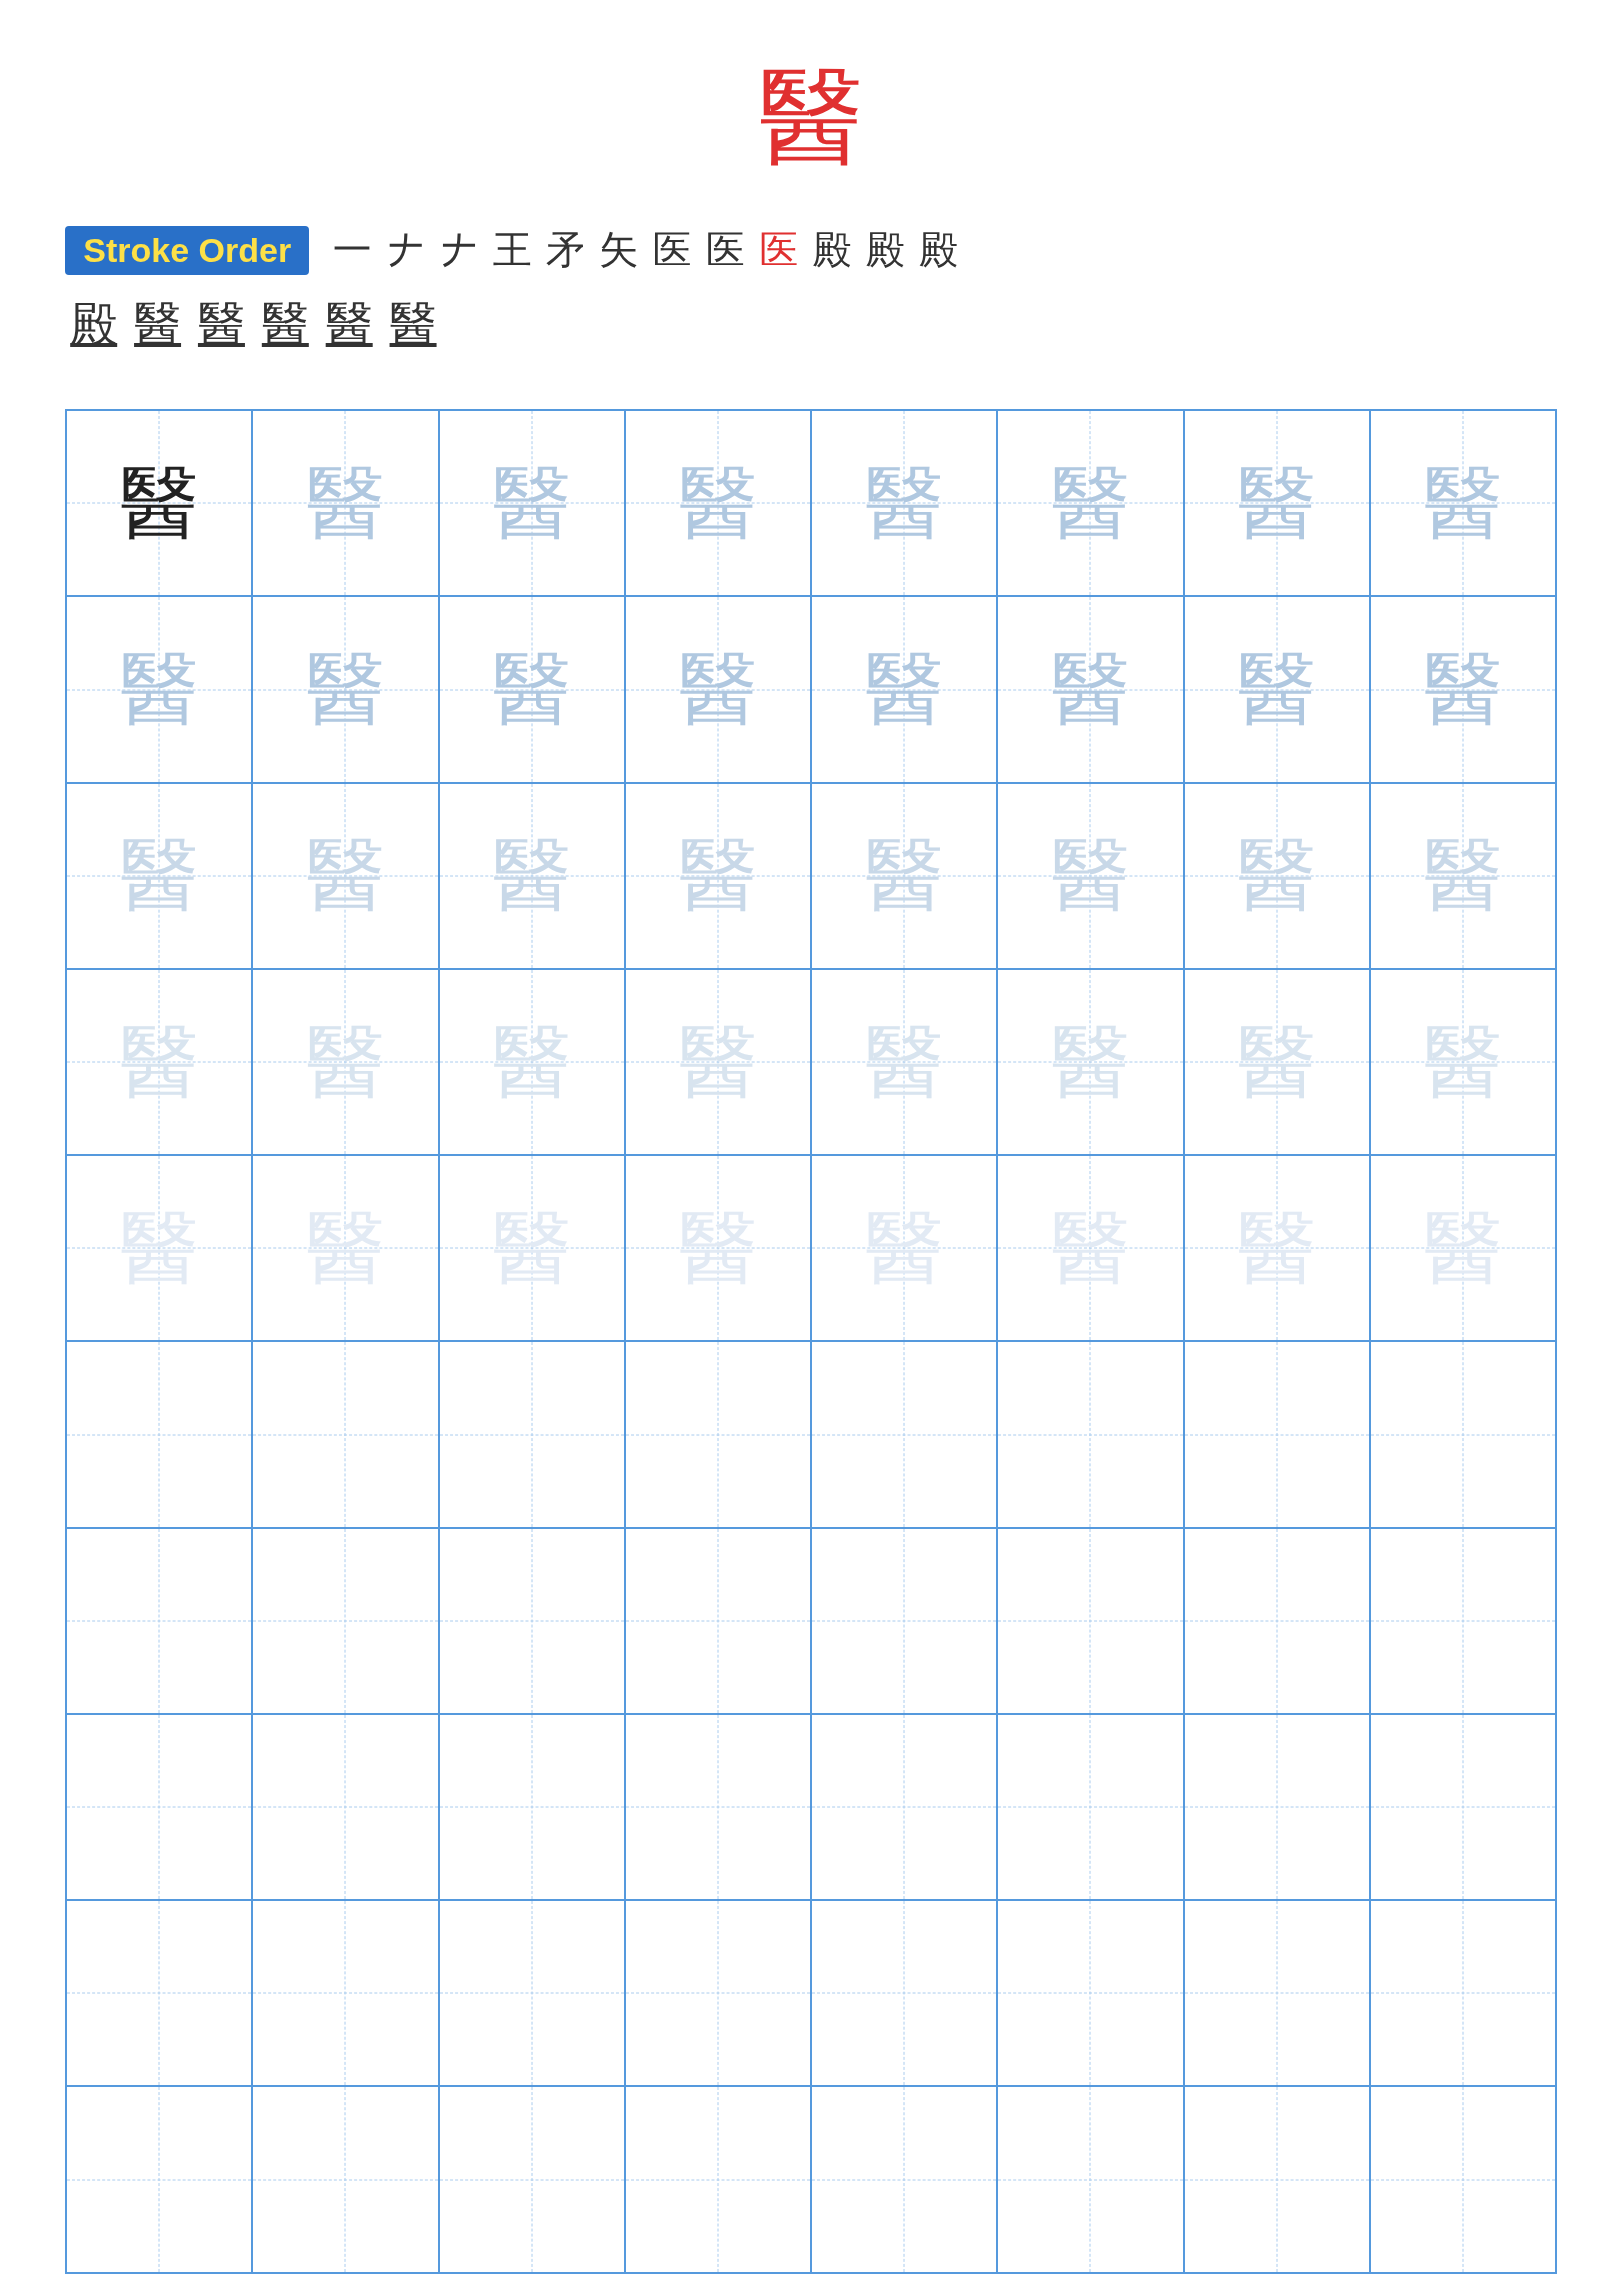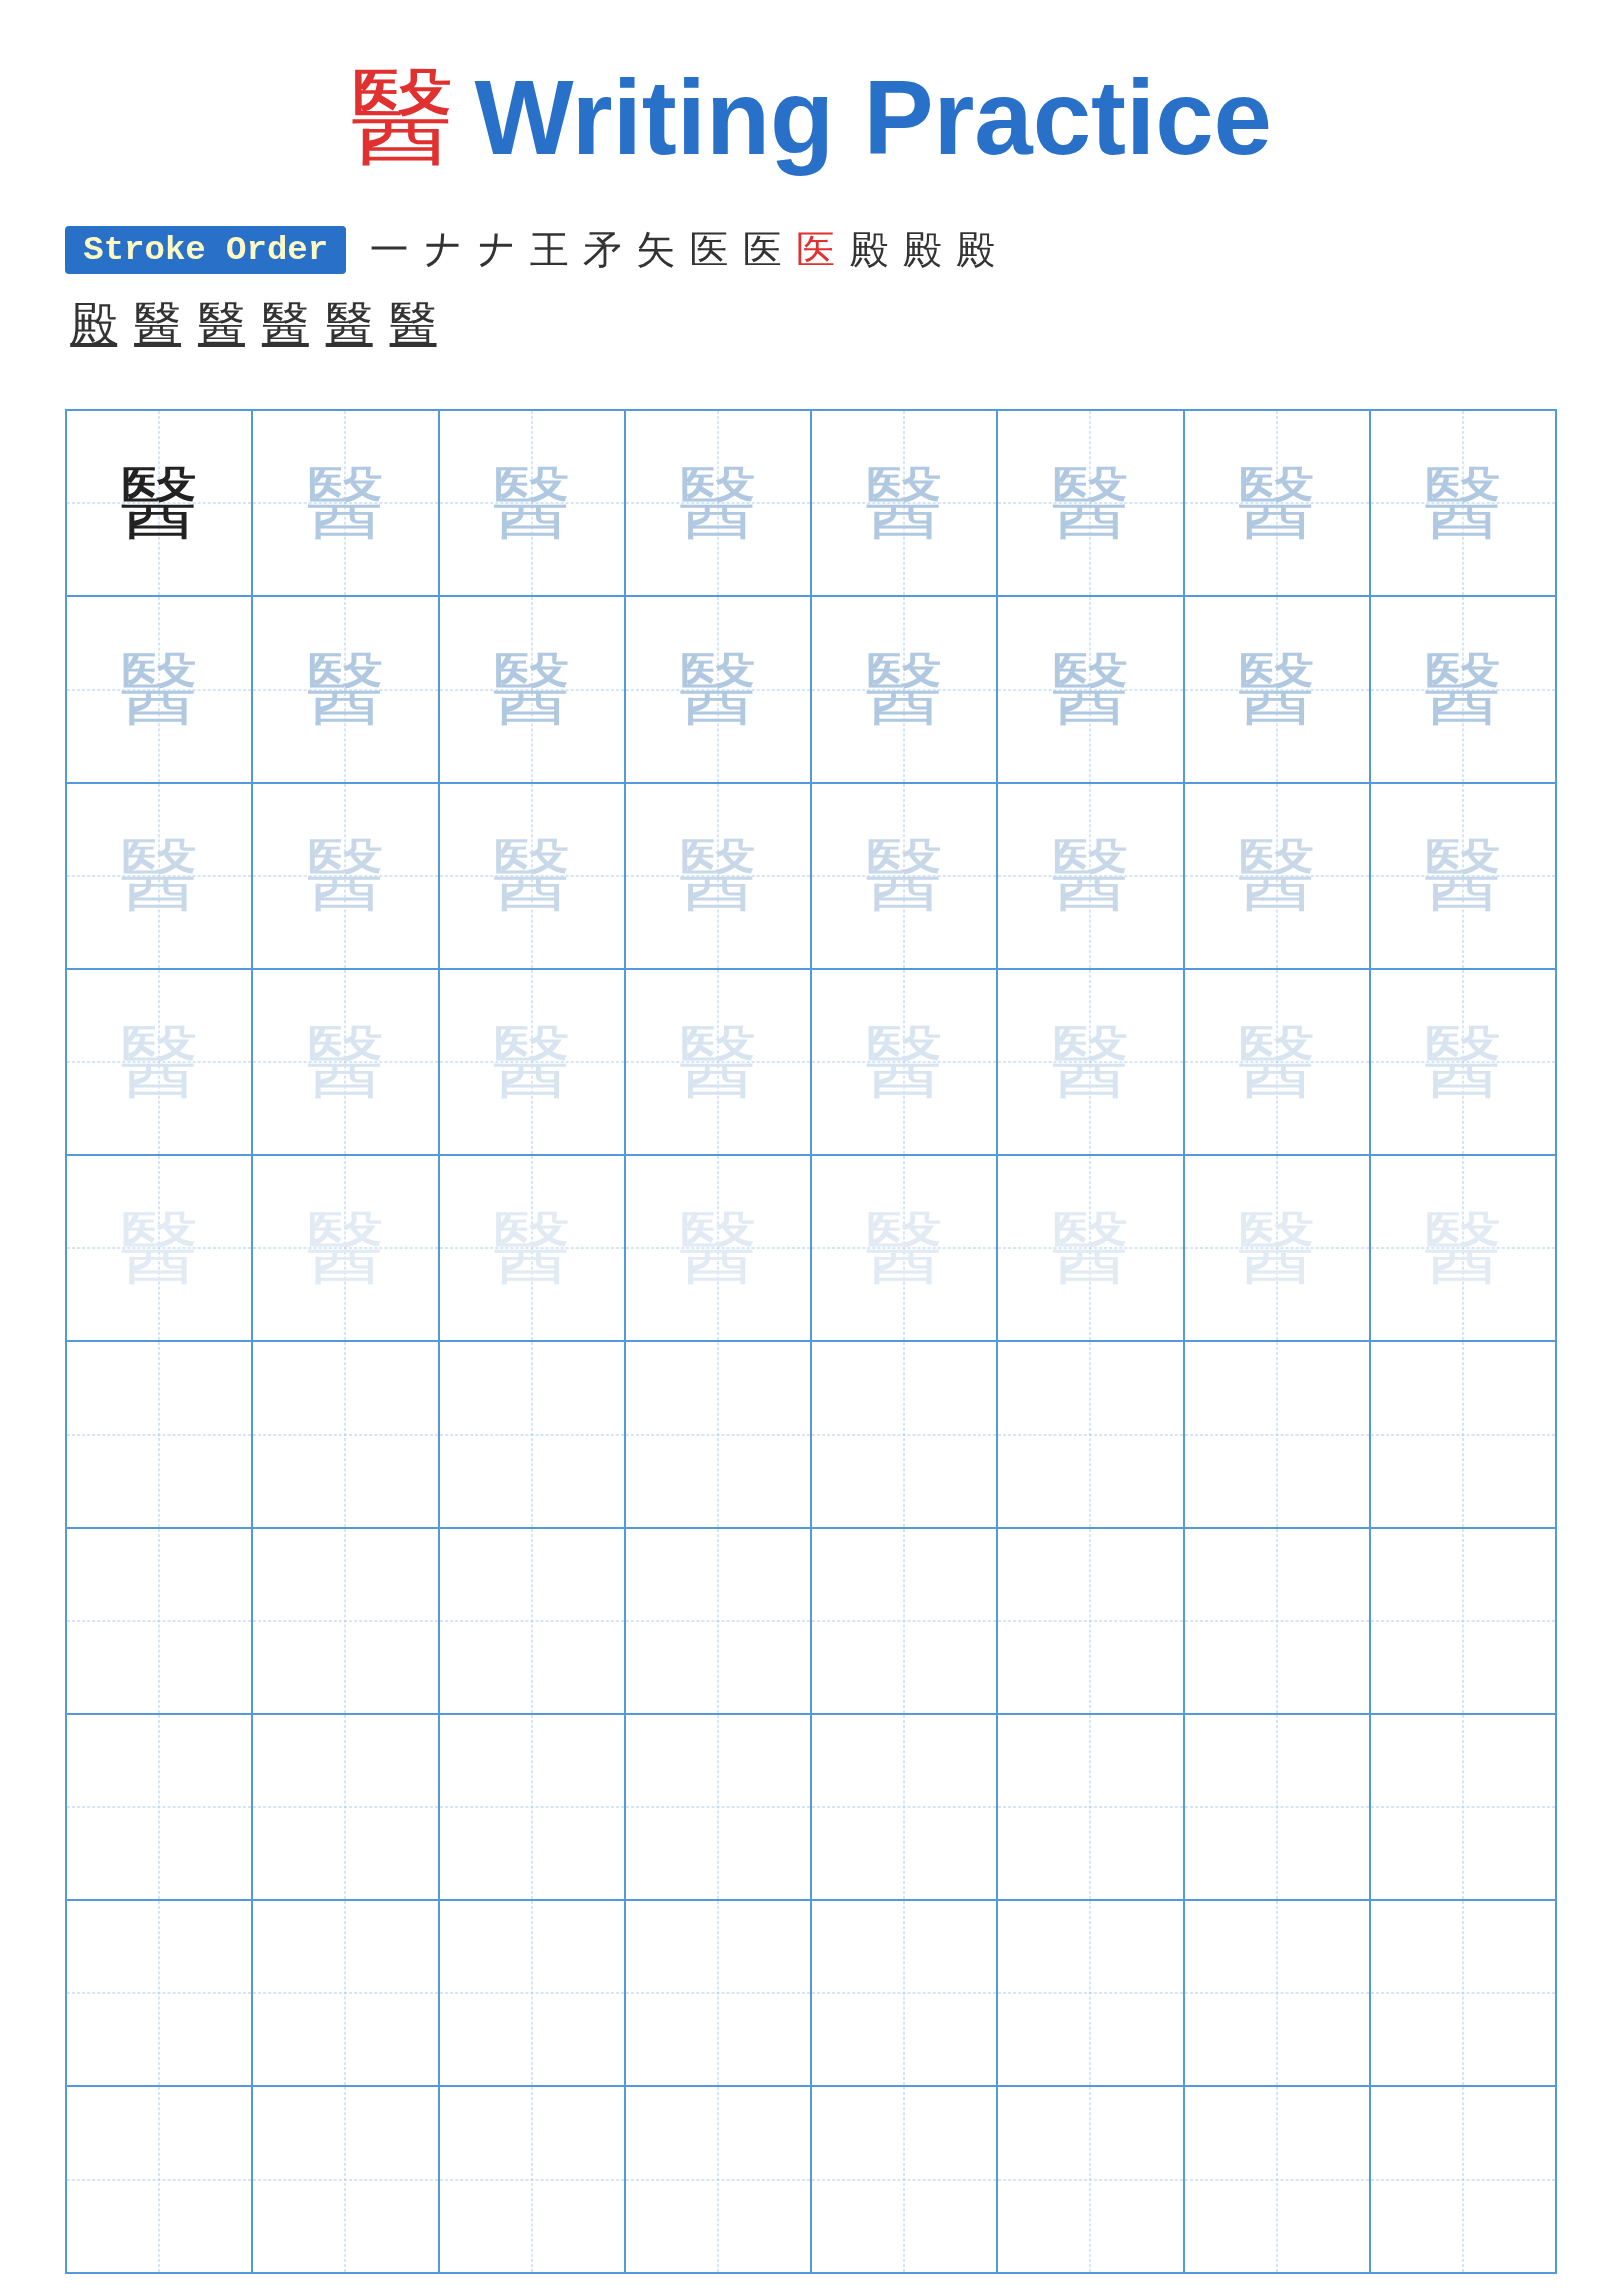--- a/index.html
+++ b/index.html
@@ -52,25 +52,25 @@
     .stroke-order-row {
       display: flex;
       align-items: center;
       flex-wrap: wrap;
       gap: 6.5px;
       margin-bottom: 13px;
     }
 
     .stroke-order-badge {
       background: #2970c8;
-      color: #fef9c3;
+      color: #fde047;
       font-size: 34px;
       padding: 5.2px 18.3px;
       border-radius: 3.9px;
-      font-family: Liberation Mono, monospace;
+      font-family: Liberation Sans, sans-serif;
       font-weight: bold;
       white-space: nowrap;
       margin-right: 13px;
     }
 
     .stroke-step {
       font-size: 39px;
       color: #333;
       font-family: serif;
       padding: 1.3px 3.9px;
@@ -174,21 +174,20 @@
       color: #e2eaf4;
     }
   </style>
 </head>
 <body>
 
 <div class="page">
 
   <div class="title-row">
     <span class="title-char">醫</span>
-    <span class="title-text">Writing Practice</span>
   </div>
 
   <div class="stroke-section">
     <div class="stroke-order-row">
       <span class="stroke-order-badge">Stroke Order</span>
       <span class="stroke-step">一</span>
       <span class="stroke-step">𠂇</span>
       <span class="stroke-step">𠂇</span>
       <span class="stroke-step">王</span>
       <span class="stroke-step">矛</span>

